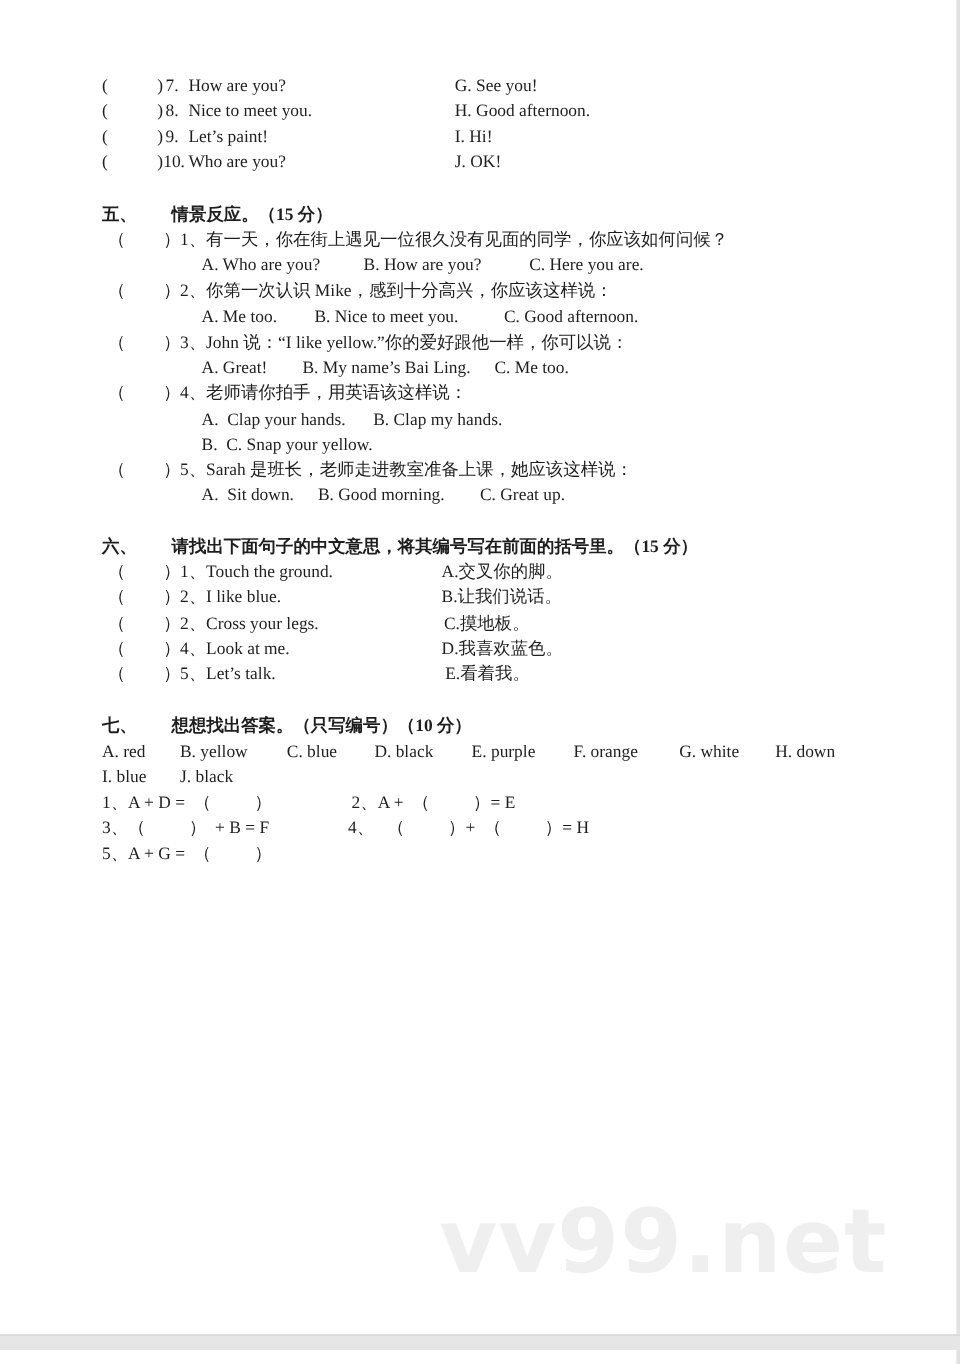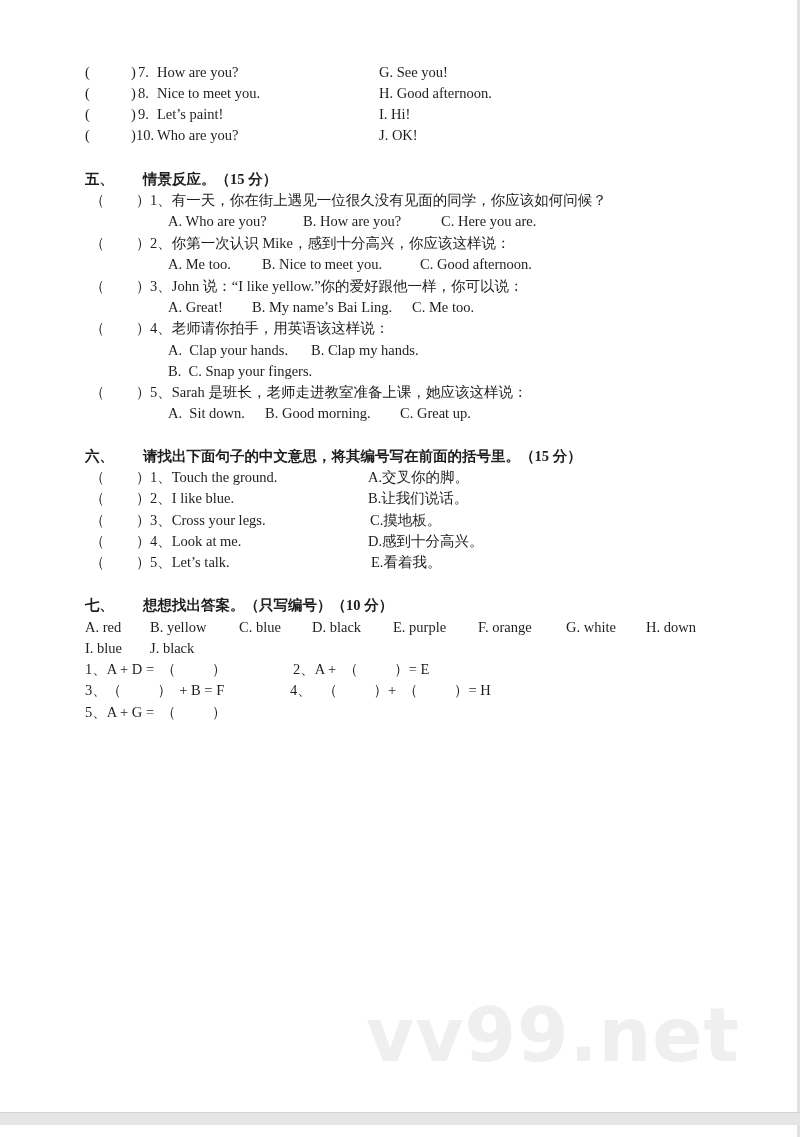--- a/index.html
+++ b/index.html
@@ -77,21 +77,21 @@
     <span class="abs" style="left:150px;top:279px">3、John 说：“I like yellow.”你的爱好跟他一样，你可以说：</span>
     <span class="abs" style="left:168px;top:300px">A. Great!</span>
     <span class="abs" style="left:252px;top:300px">B. My name’s Bai Ling.</span>
     <span class="abs" style="left:412px;top:300px">C. Me too.</span>
 
     <span class="abs" style="left:90px;top:321px">（</span>
     <span class="abs" style="left:136px;top:321px">）</span>
     <span class="abs" style="left:150px;top:321px">4、老师请你拍手，用英语该这样说：</span>
     <span class="abs" style="left:168px;top:343px">A.  Clap your hands.</span>
     <span class="abs" style="left:311px;top:343px">B. Clap my hands.</span>
-    <span class="abs" style="left:168px;top:364px">B.  C. Snap your fingers.</span>
+    <span class="abs" style="left:168px;top:364px">B.  C. Snap your yellow.</span>
 
     <span class="abs" style="left:90px;top:385px">（</span>
     <span class="abs" style="left:136px;top:385px">）</span>
     <span class="abs" style="left:150px;top:385px">5、Sarah 是班长，老师走进教室准备上课，她应该这样说：</span>
     <span class="abs" style="left:168px;top:406px">A.  Sit down.</span>
     <span class="abs" style="left:265px;top:406px">B. Good morning.</span>
     <span class="abs" style="left:400px;top:406px">C. Great up.</span>
   </div>
 
   <div>
@@ -103,27 +103,27 @@
     <span class="abs" style="left:150px;top:470px">1、Touch the ground.</span>
     <span class="abs" style="left:368px;top:470px">A.交叉你的脚。</span>
 
     <span class="abs" style="left:90px;top:491px">（</span>
     <span class="abs" style="left:136px;top:491px">）</span>
     <span class="abs" style="left:150px;top:491px">2、I like blue.</span>
     <span class="abs" style="left:368px;top:491px">B.让我们说话。</span>
 
     <span class="abs" style="left:90px;top:513px">（</span>
     <span class="abs" style="left:136px;top:513px">）</span>
-    <span class="abs" style="left:150px;top:513px">3、Cross your legs.</span>
+    <span class="abs" style="left:150px;top:513px">2、Cross your legs.</span>
     <span class="abs" style="left:370px;top:513px">C.摸地板。</span>
 
     <span class="abs" style="left:90px;top:534px">（</span>
     <span class="abs" style="left:136px;top:534px">）</span>
     <span class="abs" style="left:150px;top:534px">4、Look at me.</span>
-    <span class="abs" style="left:368px;top:534px">D.感到十分高兴。</span>
+    <span class="abs" style="left:368px;top:534px">D.我喜欢蓝色。</span>
 
     <span class="abs" style="left:90px;top:555px">（</span>
     <span class="abs" style="left:136px;top:555px">）</span>
     <span class="abs" style="left:150px;top:555px">5、Let’s talk.</span>
     <span class="abs" style="left:371px;top:555px">E.看着我。</span>
   </div>
 
   <div>
     <span class="abs heading-num" style="left:85px;top:598px">七、</span>
     <span class="abs heading-title" style="left:143px;top:598px">想想找出答案。（只写编号）（10 分）</span>

